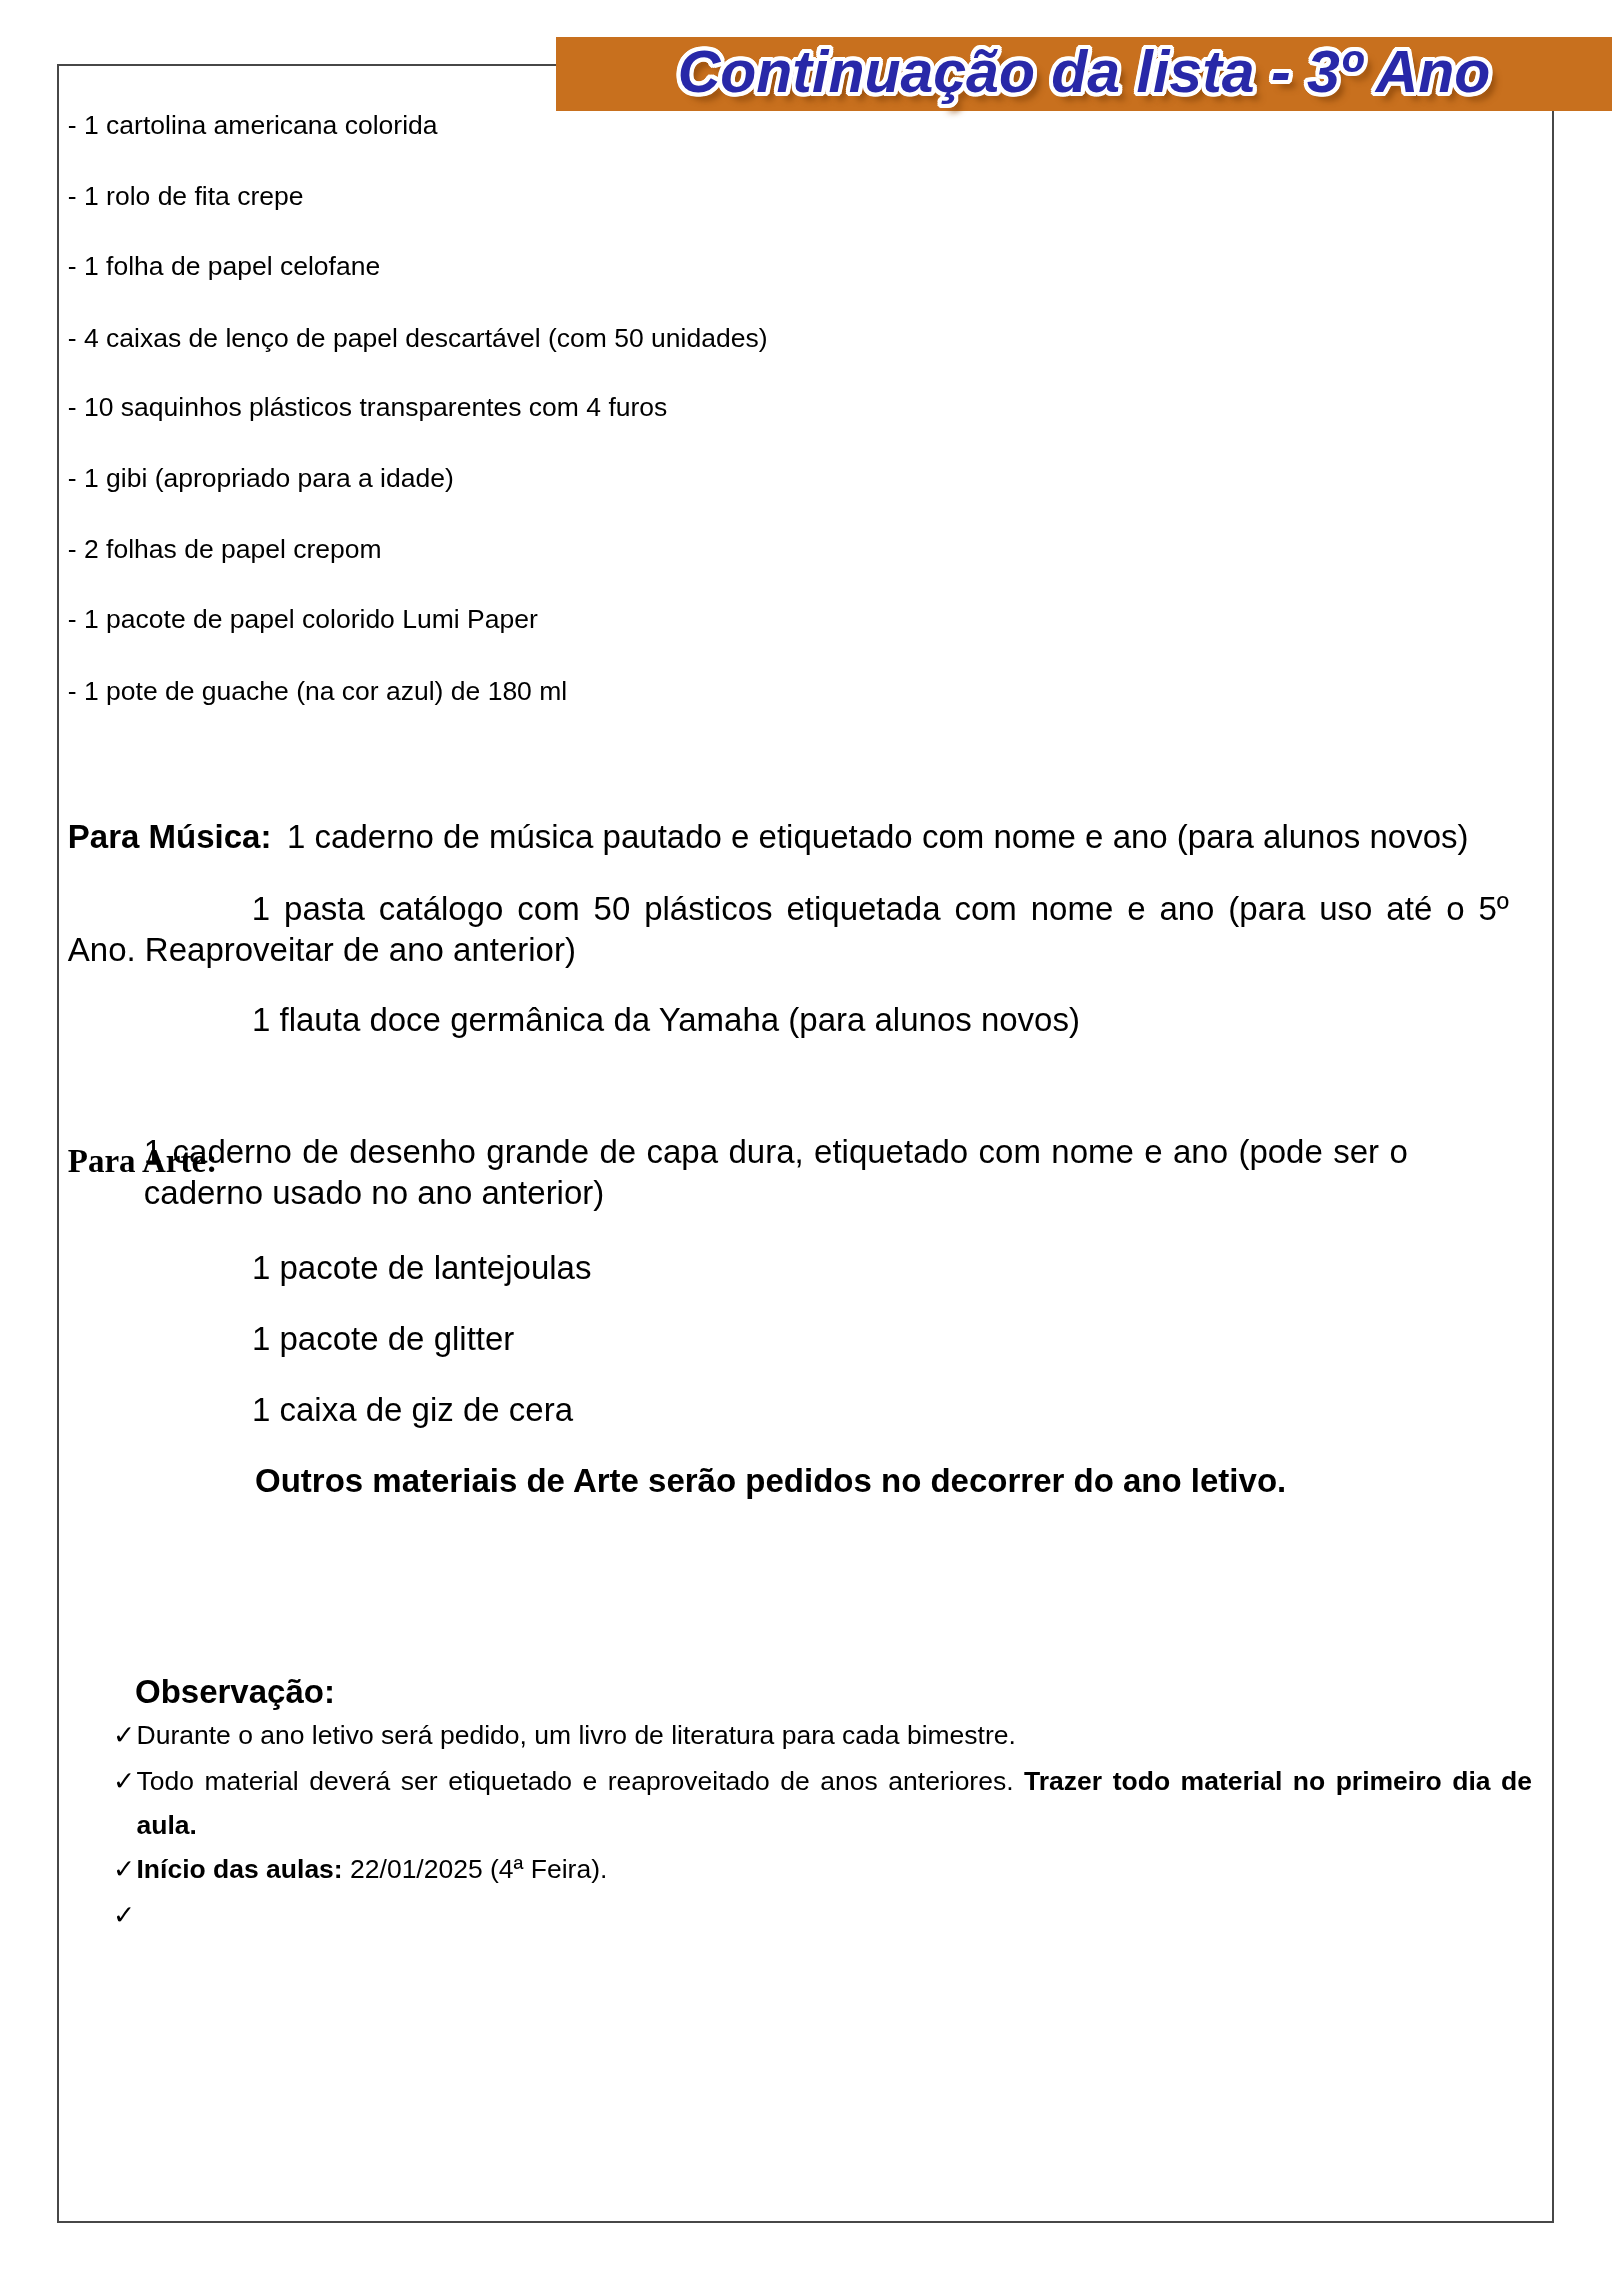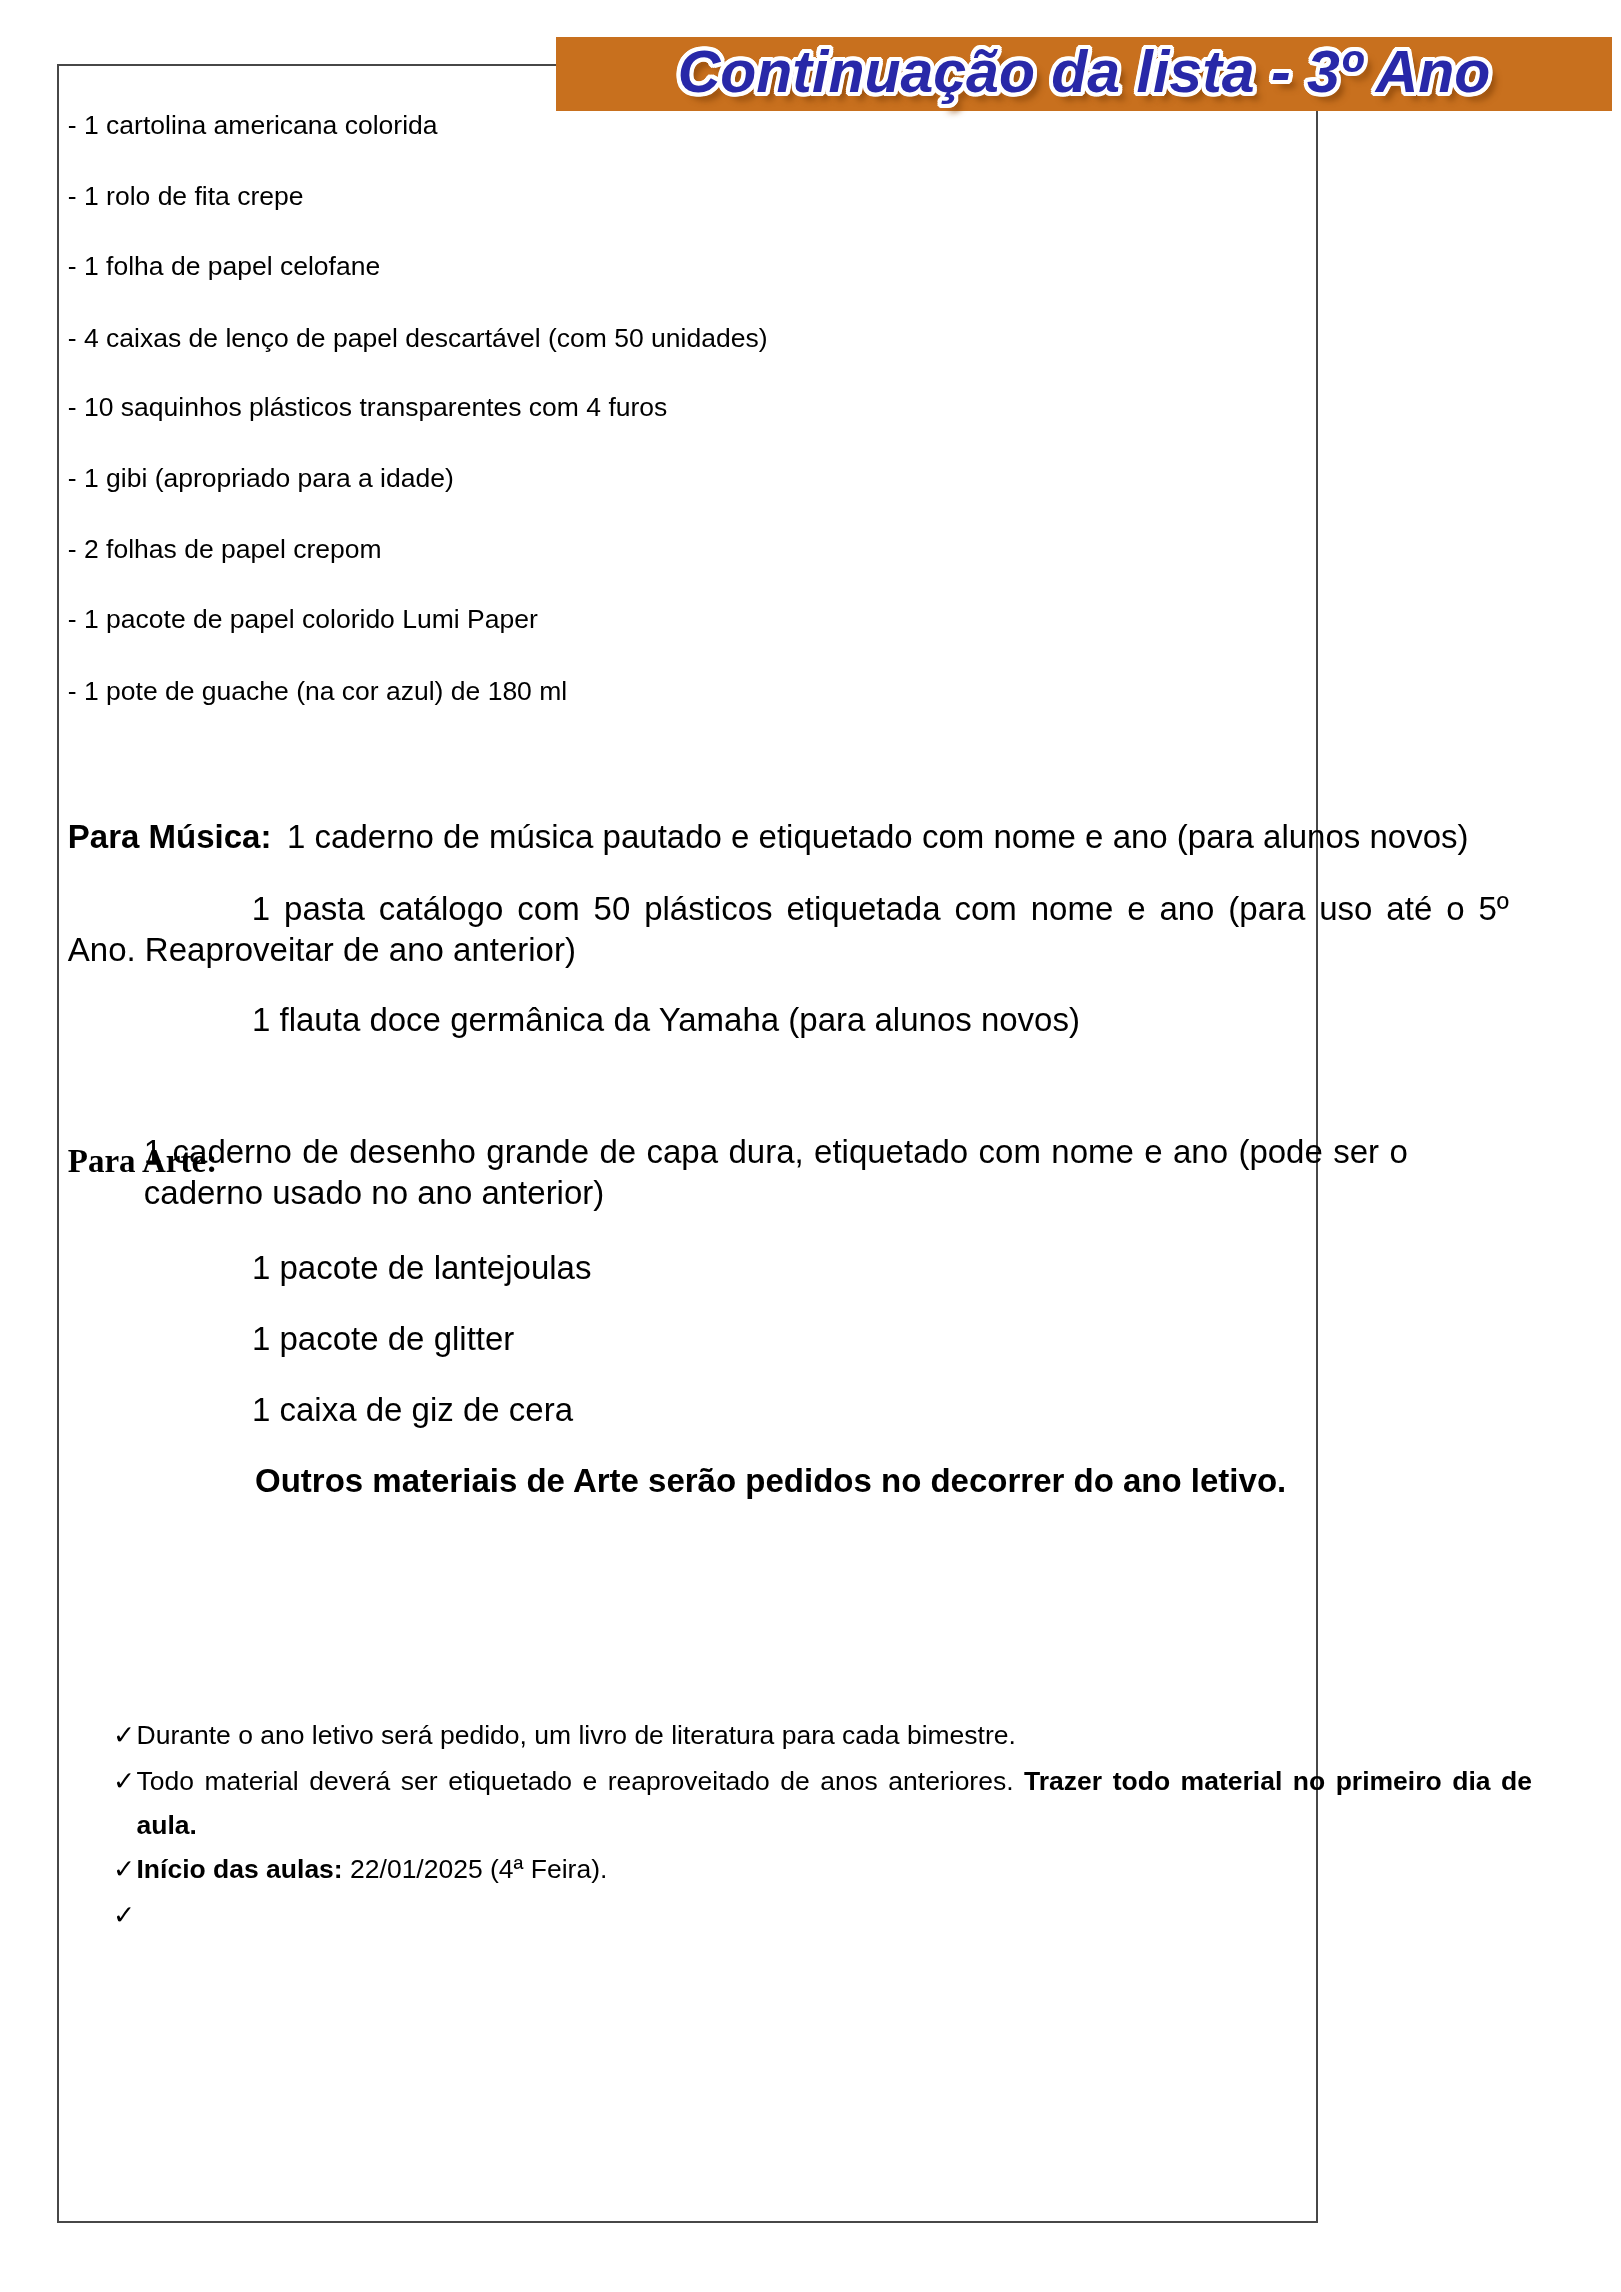--- a/index.html
+++ b/index.html
@@ -12,21 +12,21 @@
     width: 1621px;
     height: 2293px;
     position: relative;
     font-family: "Liberation Sans", sans-serif;
     color: #000000;
   }
   .page {
     position: absolute;
     left: 57px;
     top: 64px;
-    width: 1261px;
+    width: 1497px;
     height: 2159px;
     border: 2.9px solid #474747;
     box-sizing: border-box;
     background: #ffffff;
   }
   .banner {
     position: absolute;
     left: 556px;
     top: 37px;
     width: 1056px;
@@ -121,20 +121,21 @@
 
   <div class="p" style="top:1065px">
     <span class="b art-label">Para Arte:</span>
     <div class="art-content just">1 caderno de desenho grande de capa dura, etiquetado com nome e ano (pode ser o caderno usado no ano anterior)</div>
   </div>
   <div class="p" style="top:1181px; left:193px">1 pacote de lantejoulas</div>
   <div class="p" style="top:1252px; left:193px">1 pacote de glitter</div>
   <div class="p" style="top:1323px; left:193px">1 caixa de giz de cera</div>
   <div class="p b" style="top:1394px; left:196px">Outros materiais de Arte serão pedidos no decorrer do ano letivo.</div>
 
+  <div class="p b" style="top:1605px; left:76px">Observação:</div>
 
   <div class="check" style="top:1647px">
     <span class="tick">✓</span>
     <span>Durante o ano letivo será pedido, um livro de literatura para cada bimestre.</span>
   </div>
 
   <div class="check just" style="top:1693px">
     <span class="tick">✓</span>
     <span>Todo material deverá ser etiquetado e reaproveitado de anos anteriores. </span><span class="b">Trazer todo material no primeiro dia de aula.</span>
   </div>

